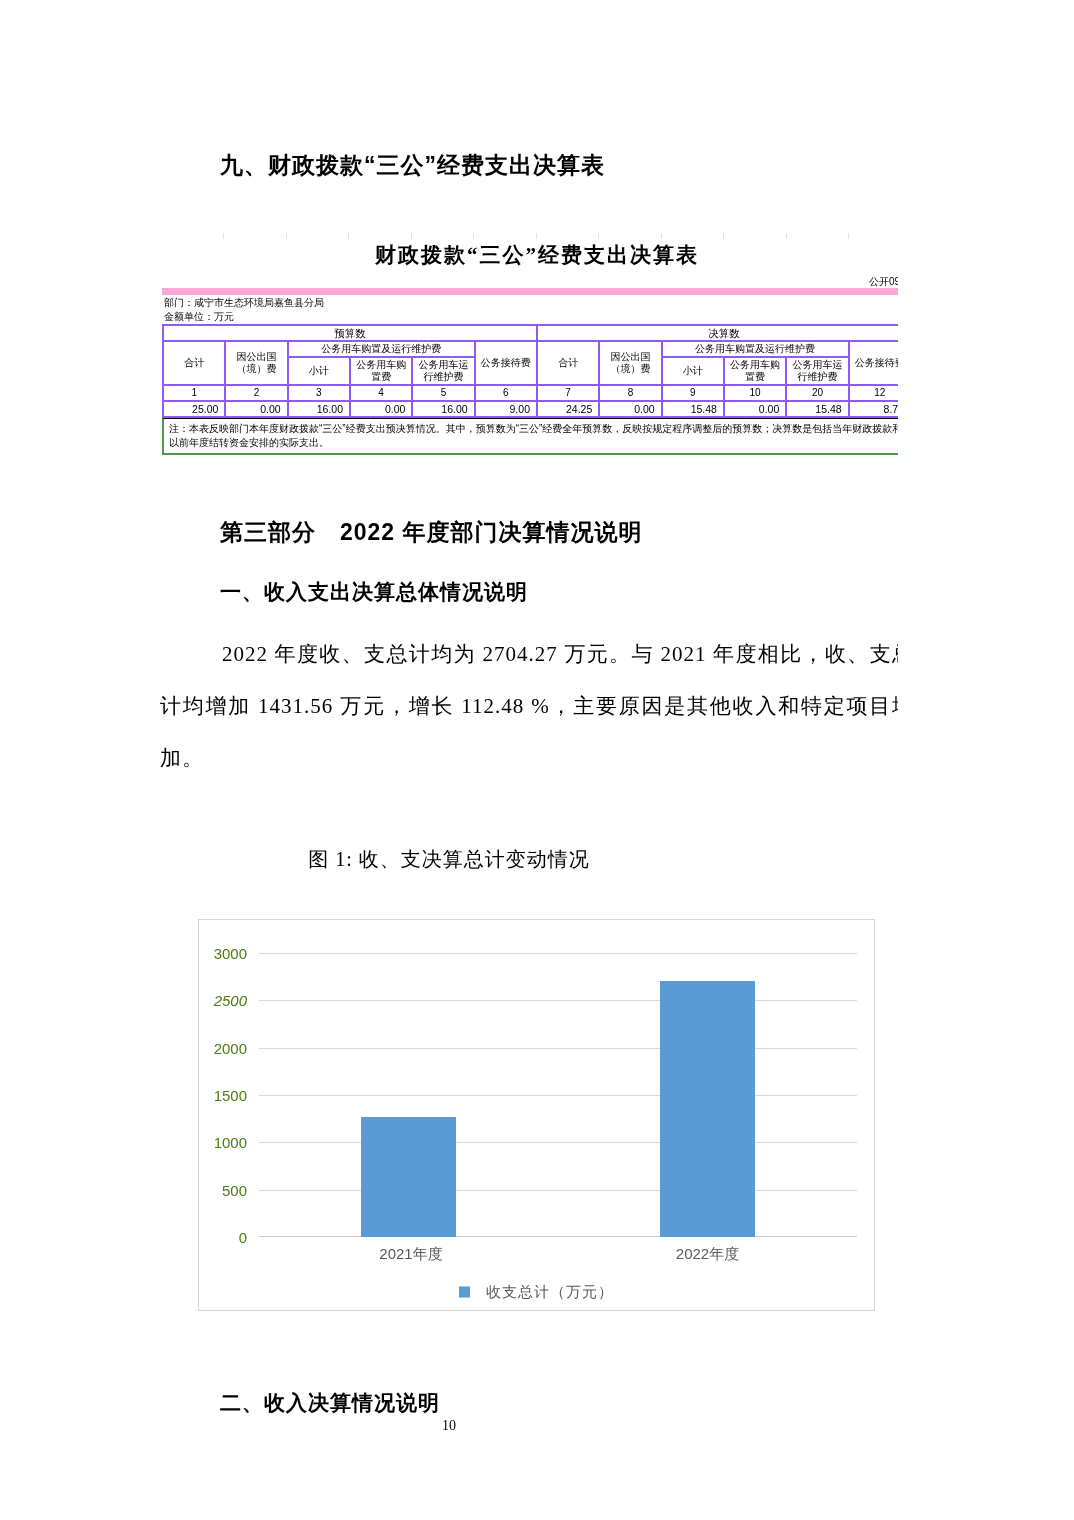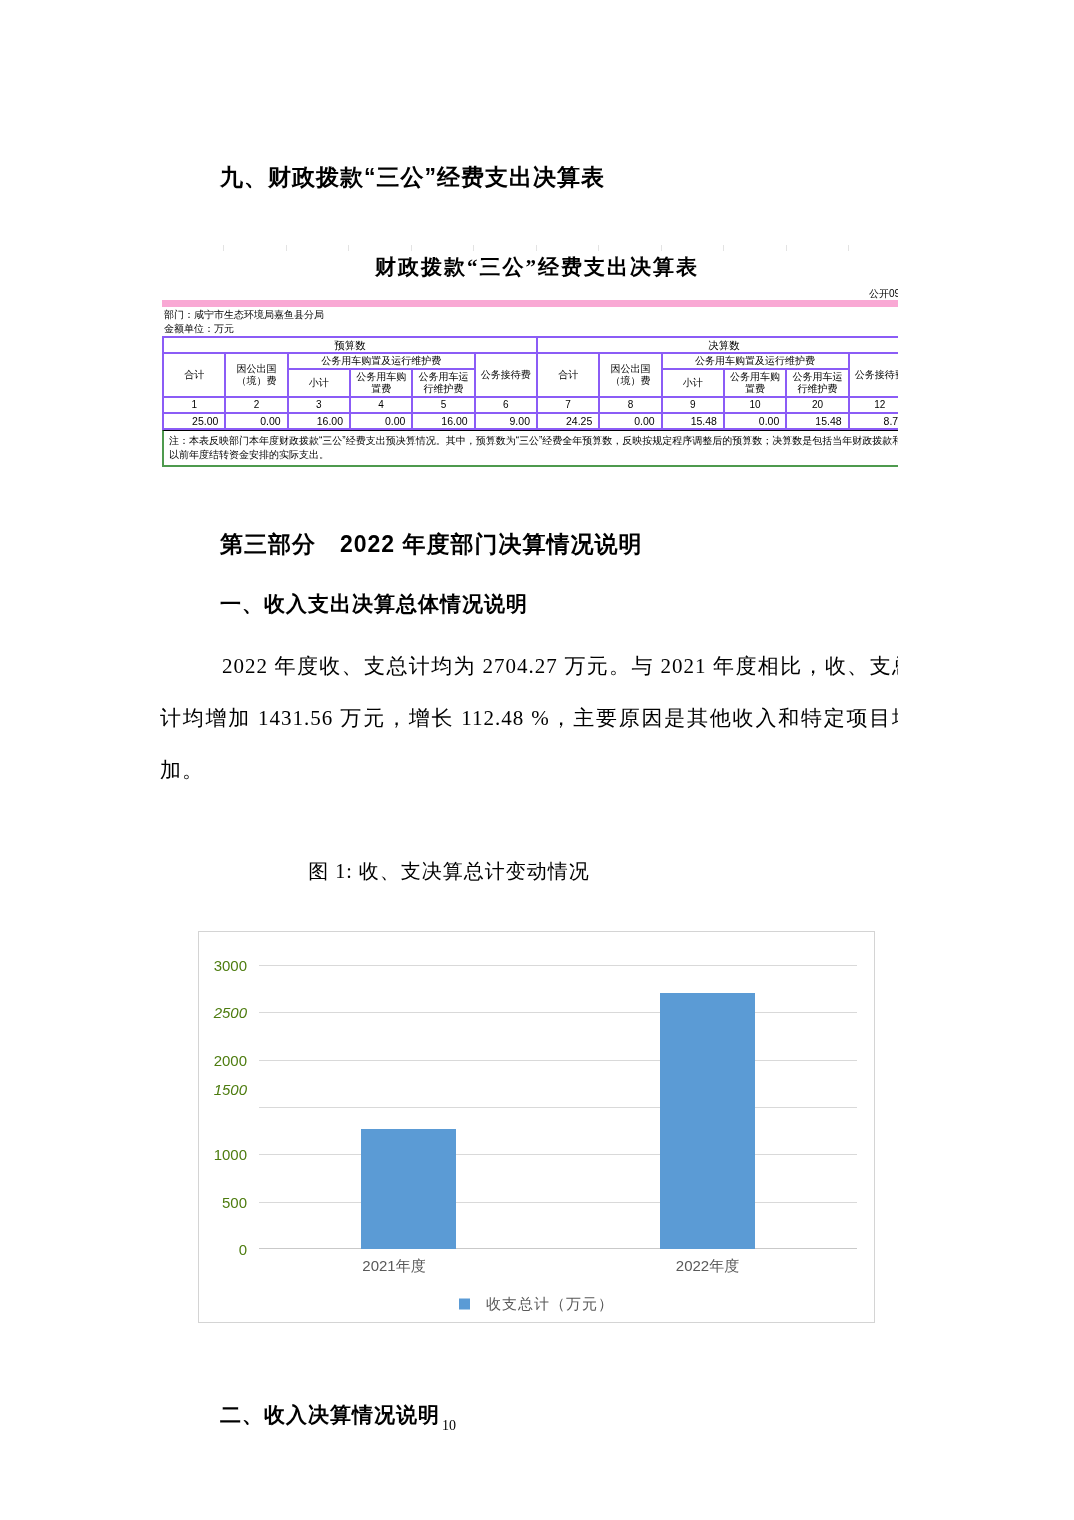--- a/index.html
+++ b/index.html
@@ -1,18 +1,18 @@
 <!DOCTYPE html>
 <html><head>
 <meta charset="utf-8">
 <style>
   * { margin:0; padding:0; box-sizing:border-box; }
   html,body { background:#fff; }
   body { width:1074px; height:1520px; position:relative; font-family:"Liberation Serif", serif; color:#000; }
-  .page { position:relative; width:898px; height:1520px; padding:16px 160px; overflow:hidden; }
+  .page { position:relative; width:898px; height:1520px; padding:4px 160px; overflow:hidden; }
 
   
   .h-main { font-family:"Liberation Sans", sans-serif; font-weight:bold; font-size:23px; letter-spacing:1px; margin:146px 0 0 60px; }
   .h-part { font-family:"Liberation Sans", sans-serif; font-weight:bold; font-size:23px; letter-spacing:1px; margin:62px 0 0 60px; }
   .h-sub  { font-family:"Liberation Sans", sans-serif; font-weight:bold; font-size:21px; letter-spacing:1px; margin:30px 0 0 60px; }
   .h-sub2 { font-family:"Liberation Sans", sans-serif; font-weight:bold; font-size:21px; letter-spacing:1px; margin:78px 0 0 60px; }
 
   
   .tbl-wrap { width:750px; margin:52px 0 0 2px; font-family:"Liberation Sans", sans-serif; }
   .tbl-titlebar { position:relative; text-align:center; padding:8px 0 6px;
@@ -137,30 +137,30 @@
   <div class="fig-caption">图 1: 收、支决算总计变动情况</div>
 
   <div class="chart-box">
     <div class="chart-plot">
         <div class="ytick" style="top: 284px;">0</div>
         <div class="gridline" style="top: 236.667px;"></div>
         <div class="ytick" style="top: 236.667px;">500</div>
         <div class="gridline" style="top: 189.333px;"></div>
         <div class="ytick" style="top: 189.333px;">1000</div>
         <div class="gridline" style="top: 142px;"></div>
-        <div class="ytick" style="top: 124px; font-style: italic;">1500</div>
+        <div class="ytick" style="top: 142px;">1500</div>
         <div class="gridline" style="top: 94.6667px;"></div>
         <div class="ytick" style="top: 94.6667px;">2000</div>
         <div class="gridline" style="top: 47.3333px;"></div>
         <div class="ytick" style="top: 47.3333px; font-style: italic;">2500</div>
         <div class="gridline" style="top: 0px;"></div>
         <div class="ytick" style="top: 0px;">3000</div>
         <div class="baseline"></div>
         <div class="bar" style="left: 102px; width: 95px; height: 120.483px; background: rgb(91, 155, 213);"></div>
-        <div class="cat-label" style="left: 135px;">2021年度</div>
+        <div class="cat-label" style="left: 152px;">2021年度</div>
         <div class="bar" style="left: 401px; width: 95px; height: 256.004px; background: rgb(91, 155, 213);"></div>
         <div class="cat-label" style="left: 448.5px;">2022年度</div>
       </div>
     <div class="legend">
       <span class="legend-swatch" style="background: rgb(91, 155, 213);"></span>
       <span class="legend-label">收支总计（万元）</span>
     </div>
   </div>
 
   <div class="h-sub2">二、收入决算情况说明</div>

